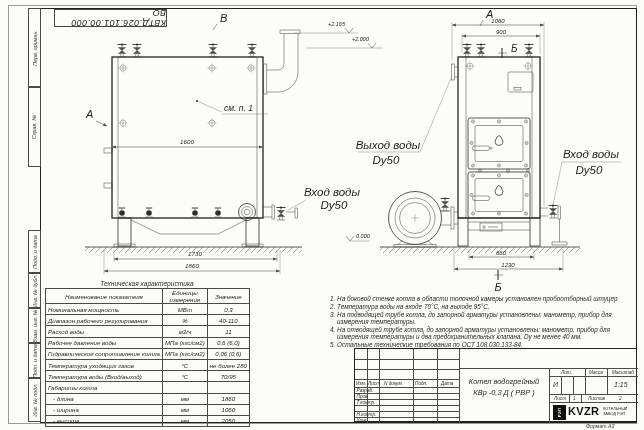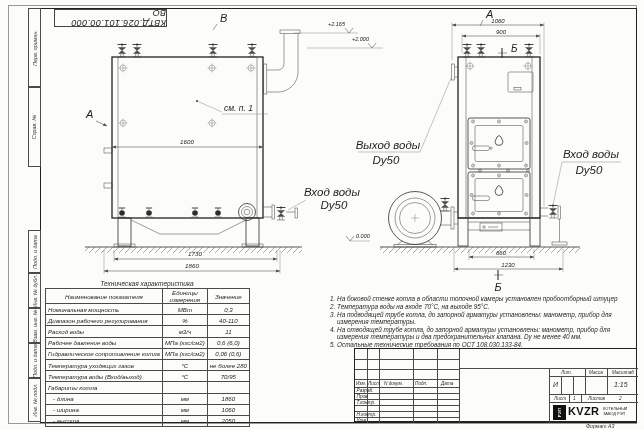--- a/index.html
+++ b/index.html
@@ -445,20 +445,24 @@
     <span style="left:60px;top:31.5px;">Подп.</span>
     <span style="left:86px;top:31.5px;">Дата</span>
 
     <span style="left:1.5px;top:38.8px;">Разраб.</span>
     <span style="left:1.5px;top:44.8px;">Пров.</span>
     <span style="left:1.5px;top:50.8px;">Т.контр.</span>
     <span style="left:1.5px;top:62.8px;">Н.контр.</span>
     <span style="left:1.5px;top:68.8px;">Утв.</span>
 
 
+    <div class="prod">
+      <div style="margin-top:9px;">Котел водогрейный</div>
+      <div>КВр -0,3  Д  ( РВР )</div>
+    </div>
 
     <span style="left:206px;top:20.5px;">Лит.</span>
     <span style="left:234px;top:20.5px;">Масса</span>
     <span style="left:257px;top:20.5px;">Масштаб</span>
     <span style="left:198px;top:32px;font-size:7px;">И</span>
     <span style="left:259px;top:32px;font-size:7px;">1:15</span>
 
     <span style="left:199px;top:46.5px;">Лист</span>
     <span style="left:218px;top:46.5px;">1</span>
     <span style="left:233px;top:46.5px;">Листов</span>

